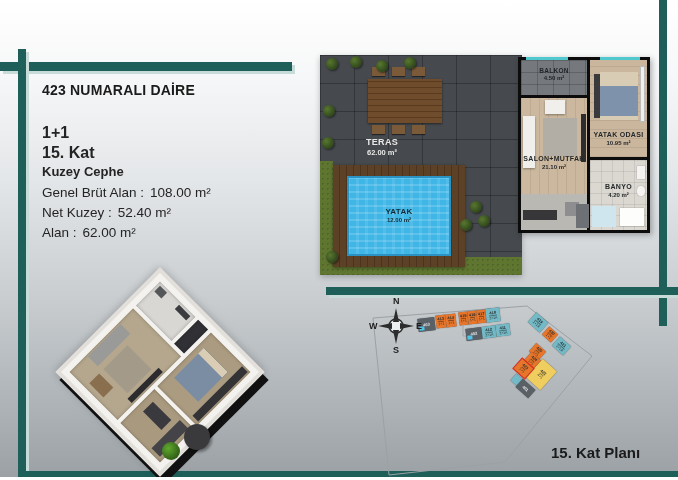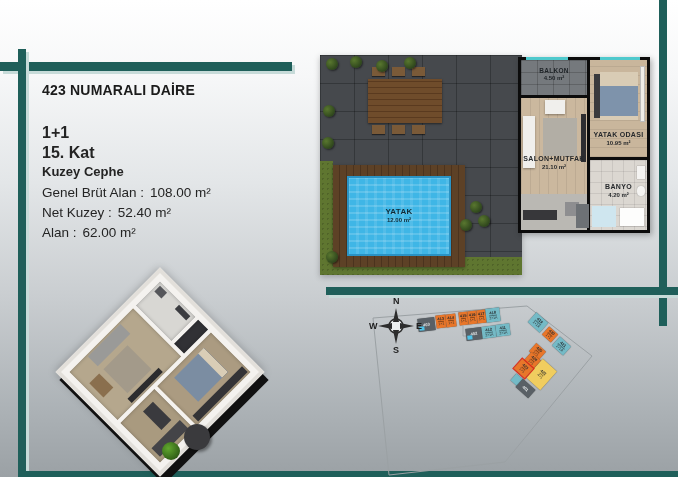--- a/index.html
+++ b/index.html
@@ -140,20 +140,24 @@
       <div class="bush" style="left:6px;top:3px;"></div>
       <div class="bush" style="left:30px;top:1px;"></div>
       <div class="bush" style="left:56px;top:5px;"></div>
       <div class="bush" style="left:84px;top:2px;"></div>
       <div class="bush" style="left:3px;top:50px;"></div>
       <div class="bush" style="left:2px;top:82px;"></div>
       <div class="bush" style="left:150px;top:146px;"></div>
       <div class="bush" style="left:158px;top:160px;"></div>
       <div class="bush" style="left:140px;top:164px;"></div>
       <div class="bush" style="left:6px;top:196px;"></div>
+      <div class="rlabel lab-teras">
+        <span class="rname">TERAS</span>
+        <span class="rarea">62.00 m²</span>
+      </div>
     </div>
 
     <div class="apt">
       <div class="room balkon"></div>
       <div class="room salon">
         <div class="f" style="left:2px;top:18px;width:12px;height:52px;background:#f0efec;box-shadow:0 1px 2px rgba(0,0,0,.35);"></div>
         <div class="f" style="left:24px;top:2px;width:20px;height:14px;background:#f0efec;box-shadow:0 1px 2px rgba(0,0,0,.35);"></div>
         <div class="f" style="left:22px;top:20px;width:34px;height:38px;background:#b2aea5;"></div>
         <div class="f" style="left:60px;top:16px;width:5px;height:48px;background:#2d2d30;"></div>
         <div class="f" style="left:0;top:96px;width:66px;height:36px;background:#bab8b3;"></div>
@@ -305,16 +309,17 @@
       <circle cx="28" cy="30" r="7" fill="#eceff0" stroke="#2c2c2c" stroke-width="1.5"></circle>
       <polygon points="28,12 31,26 25,26" fill="#2c2c2c"></polygon>
       <polygon points="28,48 31,34 25,34" fill="#2c2c2c"></polygon>
       <polygon points="10,30 24,27 24,33" fill="#2c2c2c"></polygon>
       <polygon points="46,30 32,27 32,33" fill="#2c2c2c"></polygon>
       <text x="25" y="8" font-size="9" font-weight="bold" fill="#1d1d1d" font-family="Liberation Sans, sans-serif">N</text>
       <text x="48" y="33" font-size="9" font-weight="bold" fill="#1d1d1d" font-family="Liberation Sans, sans-serif">E</text>
       <text x="25" y="57" font-size="9" font-weight="bold" fill="#1d1d1d" font-family="Liberation Sans, sans-serif">S</text>
       <text x="1" y="33" font-size="9" font-weight="bold" fill="#1d1d1d" font-family="Liberation Sans, sans-serif">W</text>
     </svg>
+    <div class="caption">15. Kat Planı</div>
   </div>
 
   <div class="whitestrip"></div>
 </div>
 
 </body></html>

